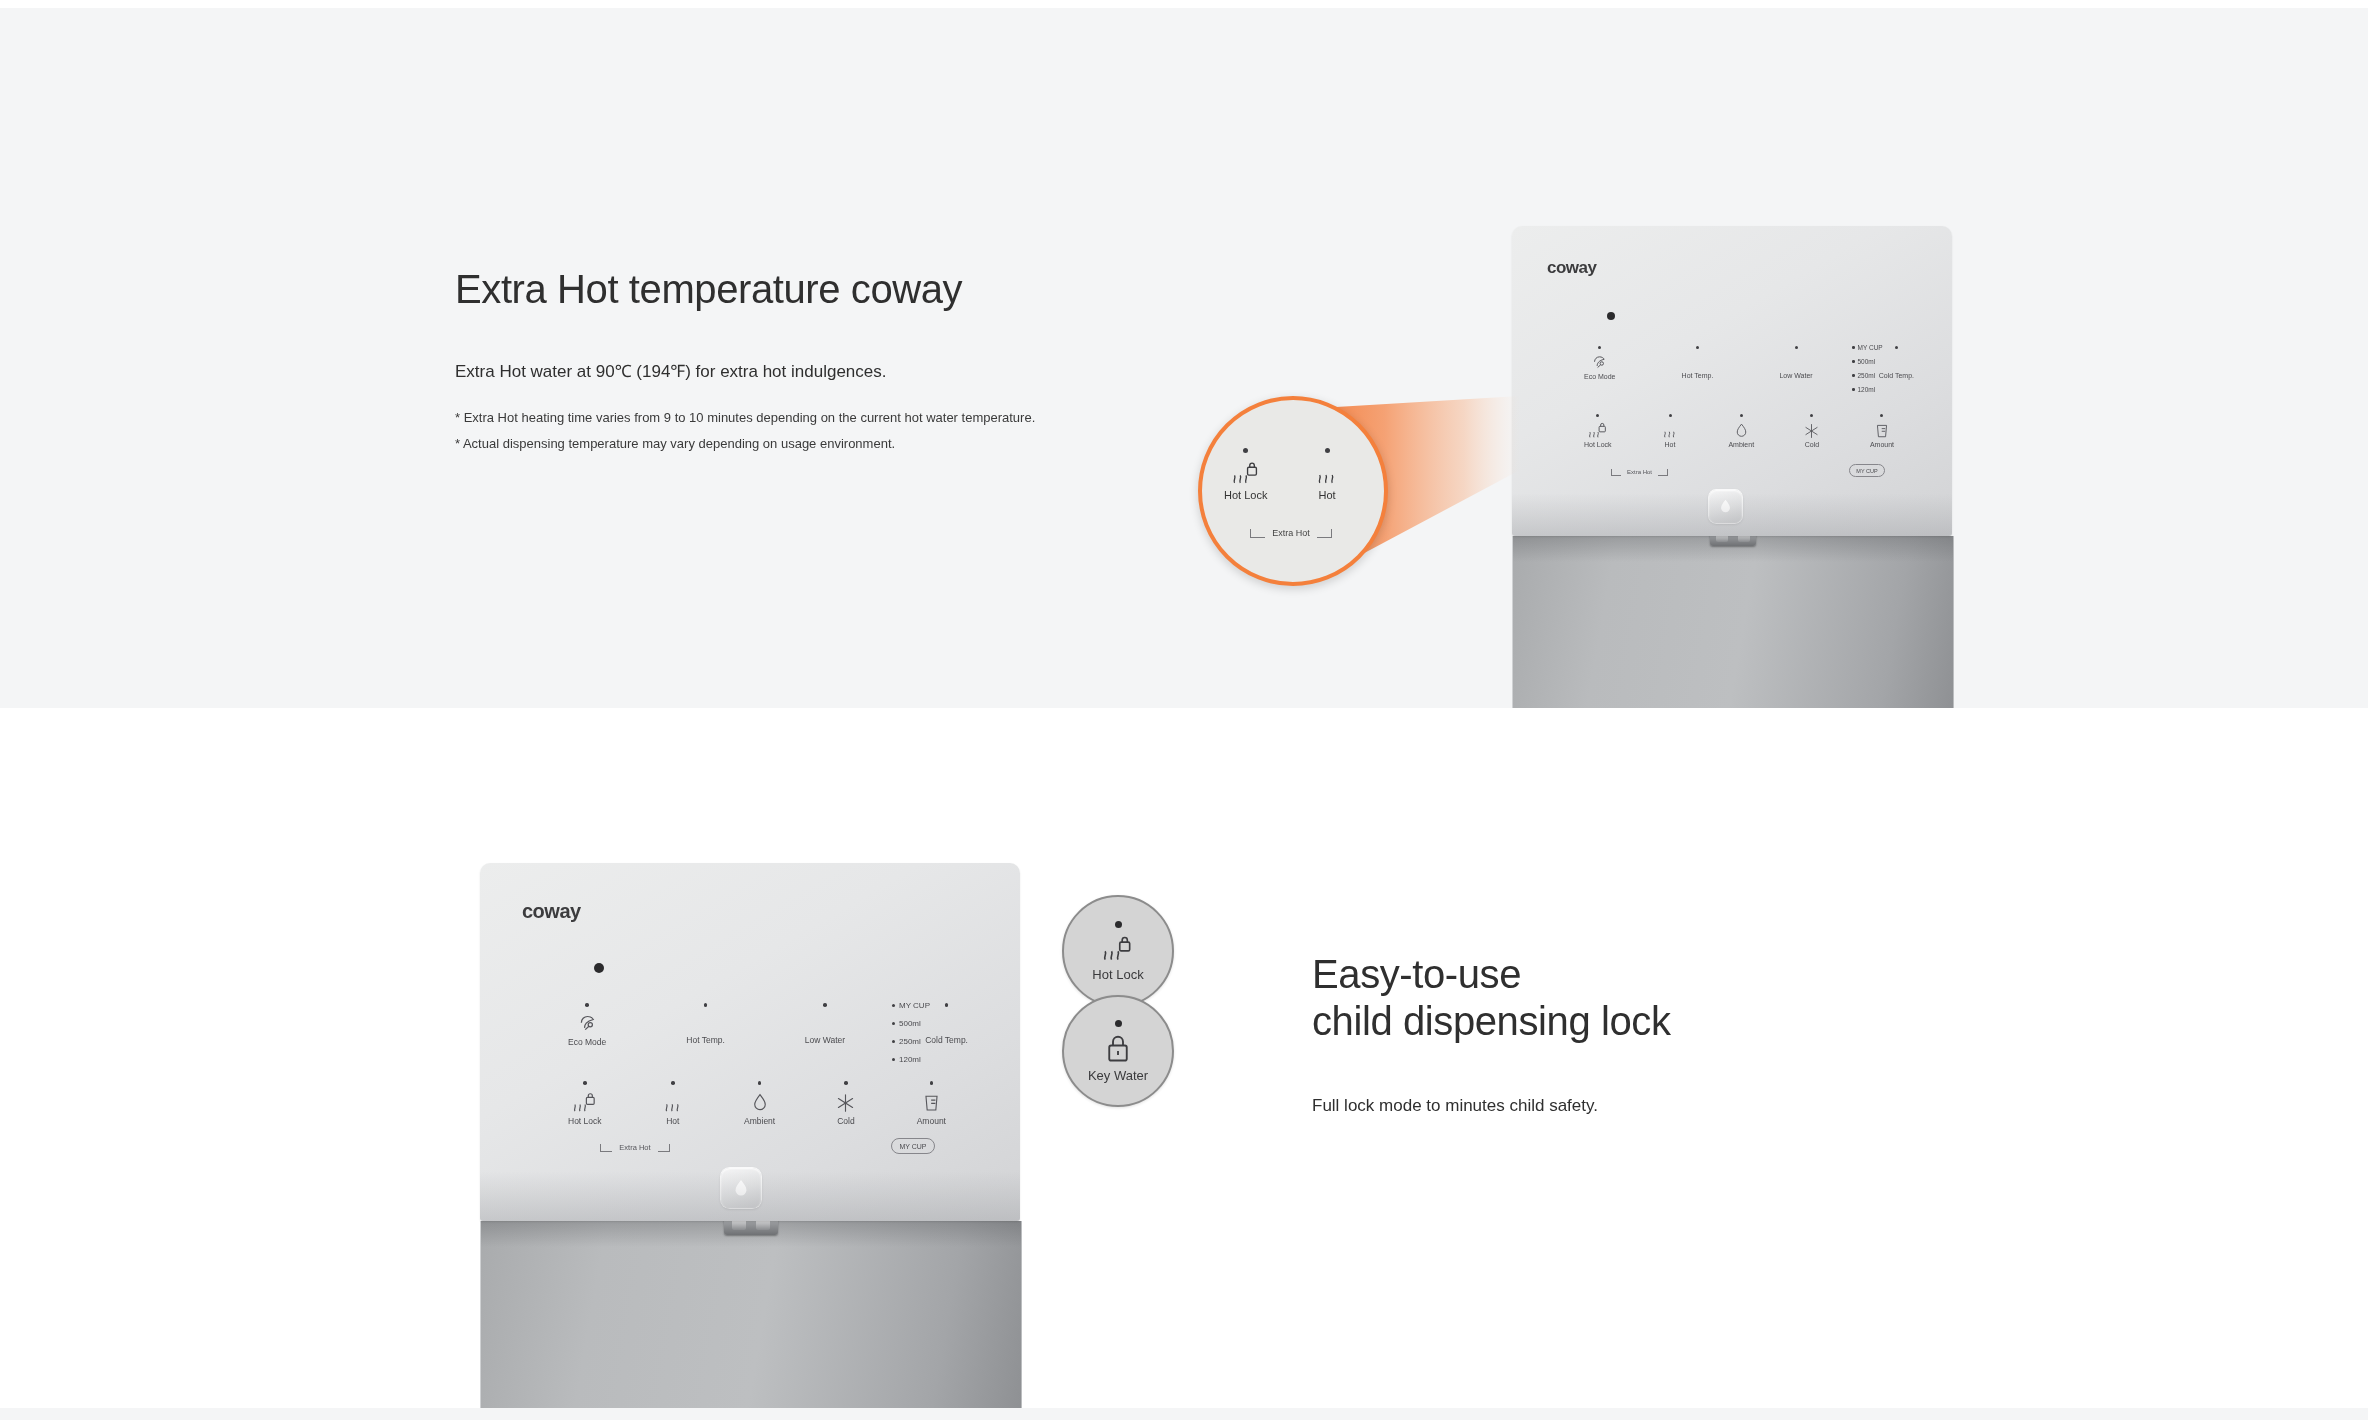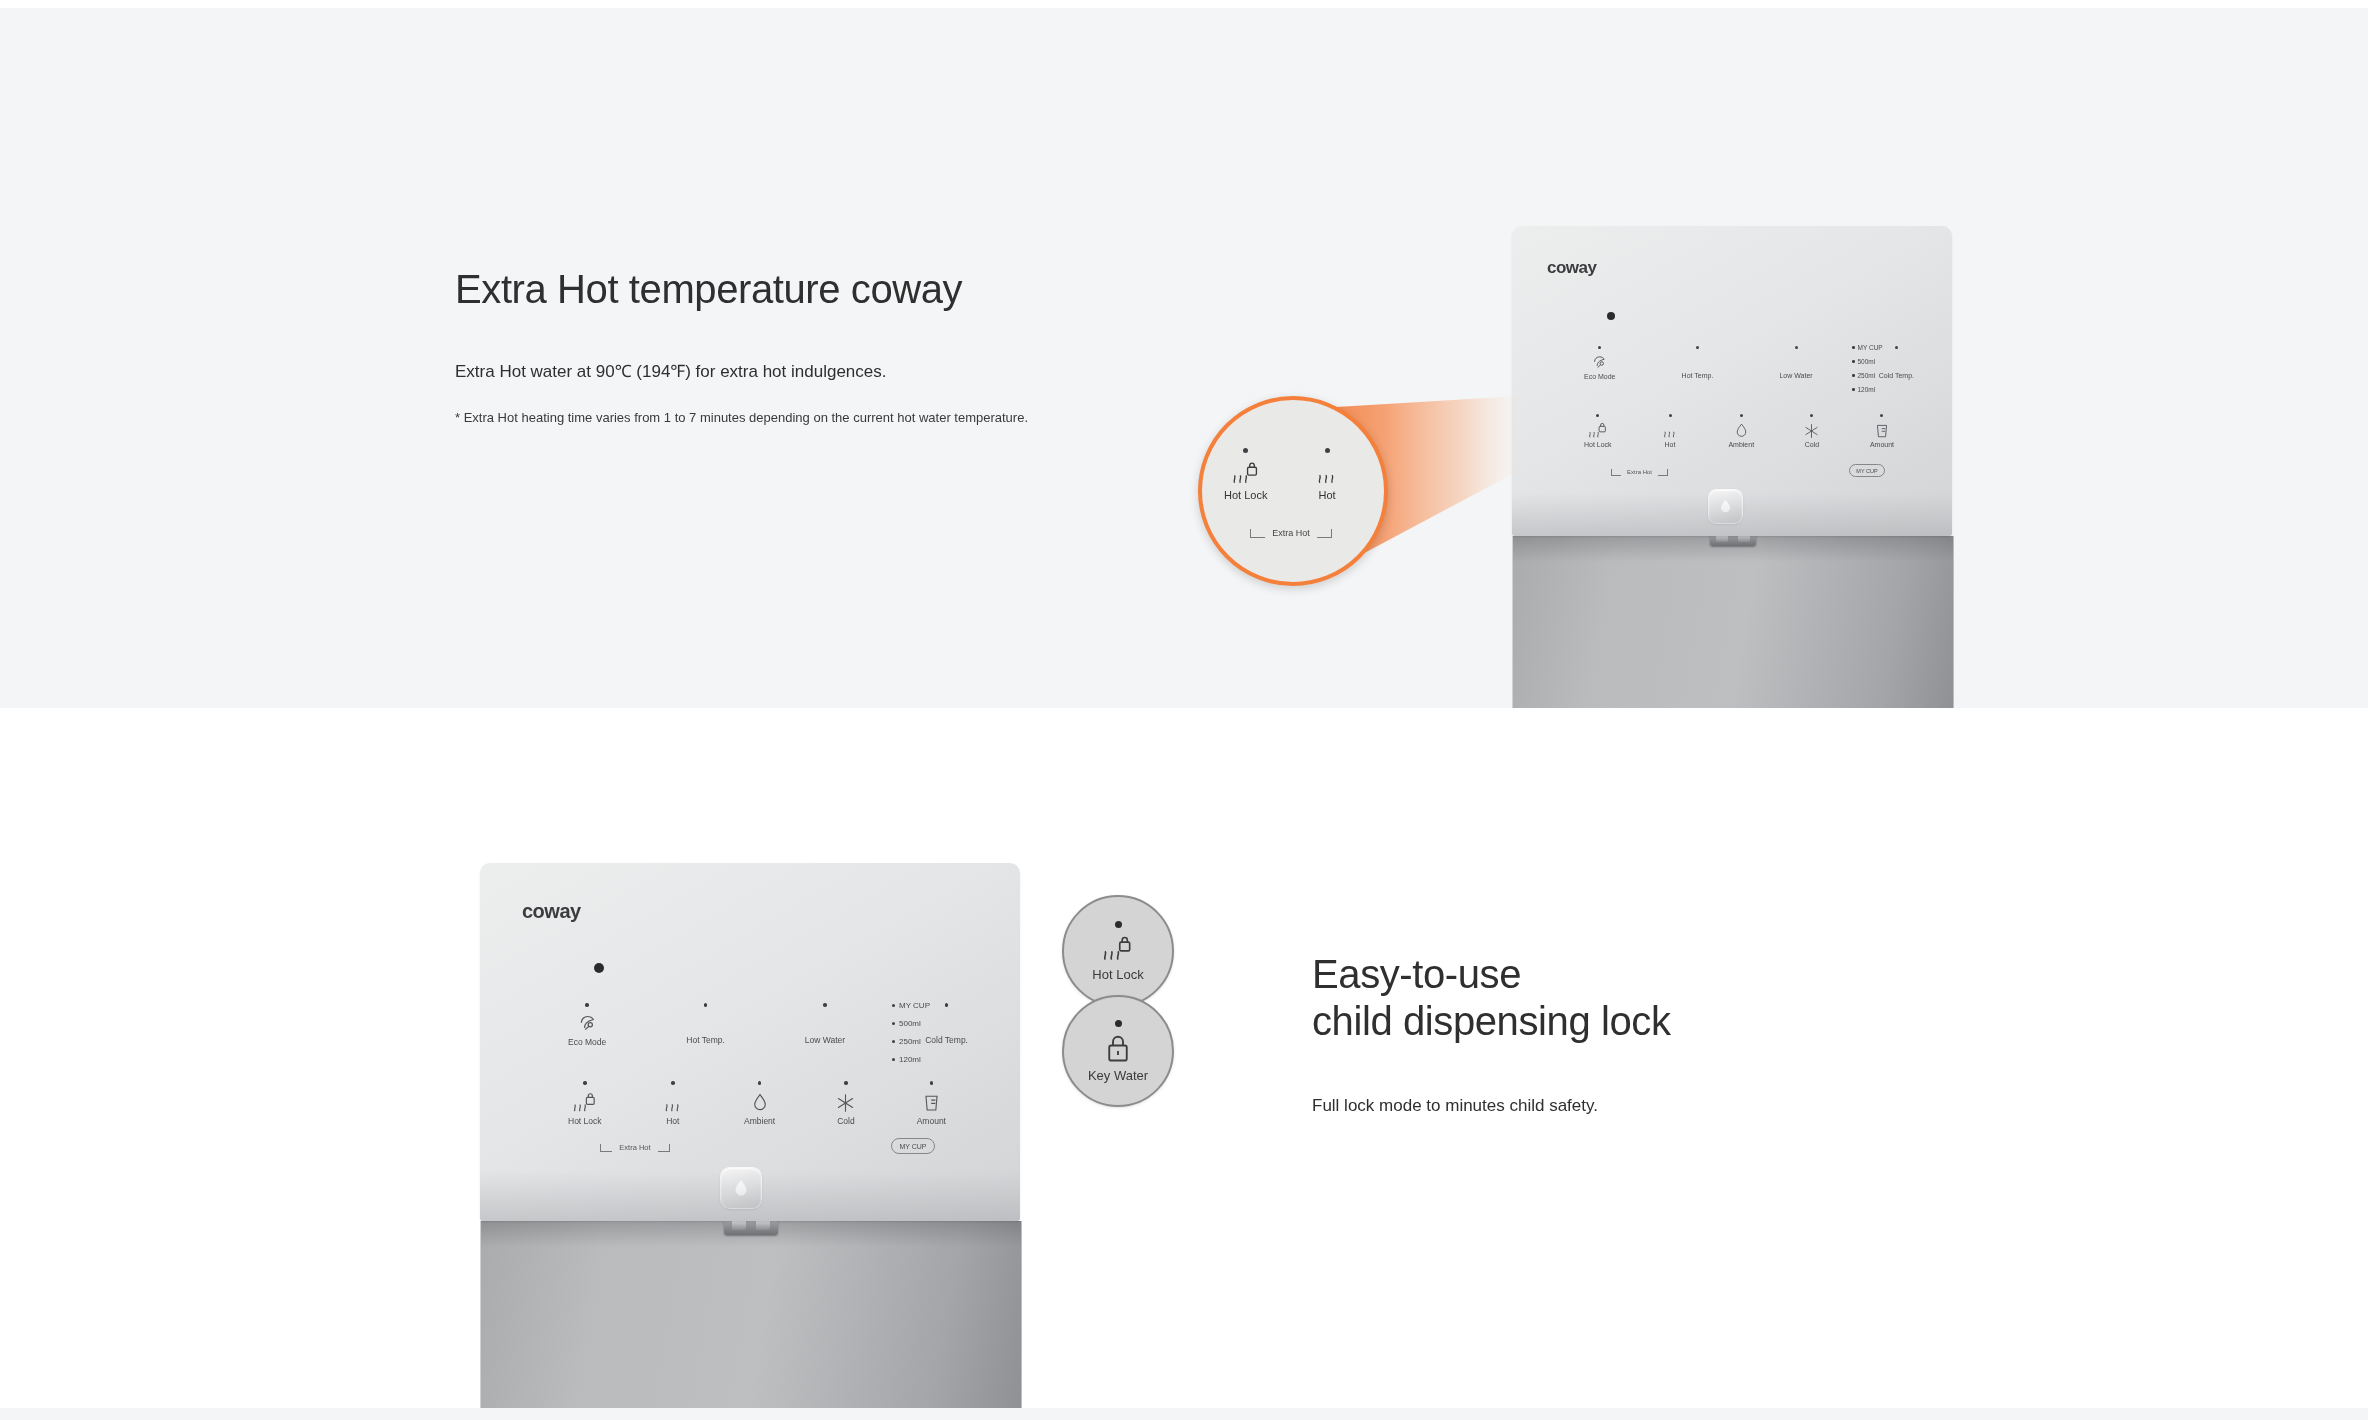--- a/index.html
+++ b/index.html
@@ -142,21 +142,22 @@
 </head>
 <body>
 
 <div class="page">
 
   <div class="section-hot">
 
     <div class="copy copy-hot">
       <h2 class="headline">Extra Hot temperature coway</h2>
       <p class="subhead">Extra Hot water at 90℃ (194℉) for extra hot indulgences.</p>
-      <p class="note">* Extra Hot heating time varies from 1 to 7 minutes depending on the current hot water temperature.</p>
+      <p class="note">* Extra Hot heating time varies from 9 to 10 minutes depending on the current hot water temperature.</p>
+      <p class="note" style="margin-top:4px;">* Actual dispensing temperature may vary depending on usage environment.</p>
     </div>
 
     <div class="unit" style="left:1512px;top:218px;width:440px;height:500px;">
 
       <div class="body" style="left:0px;top:310px;width:440px;height:190px;"></div>
 
       <div class="spout" style="left:198px;top:300px;width:46px;height:20px;">
         <i style="left:14%;"></i>
           <i style="right:14%;"></i>
       </div>

